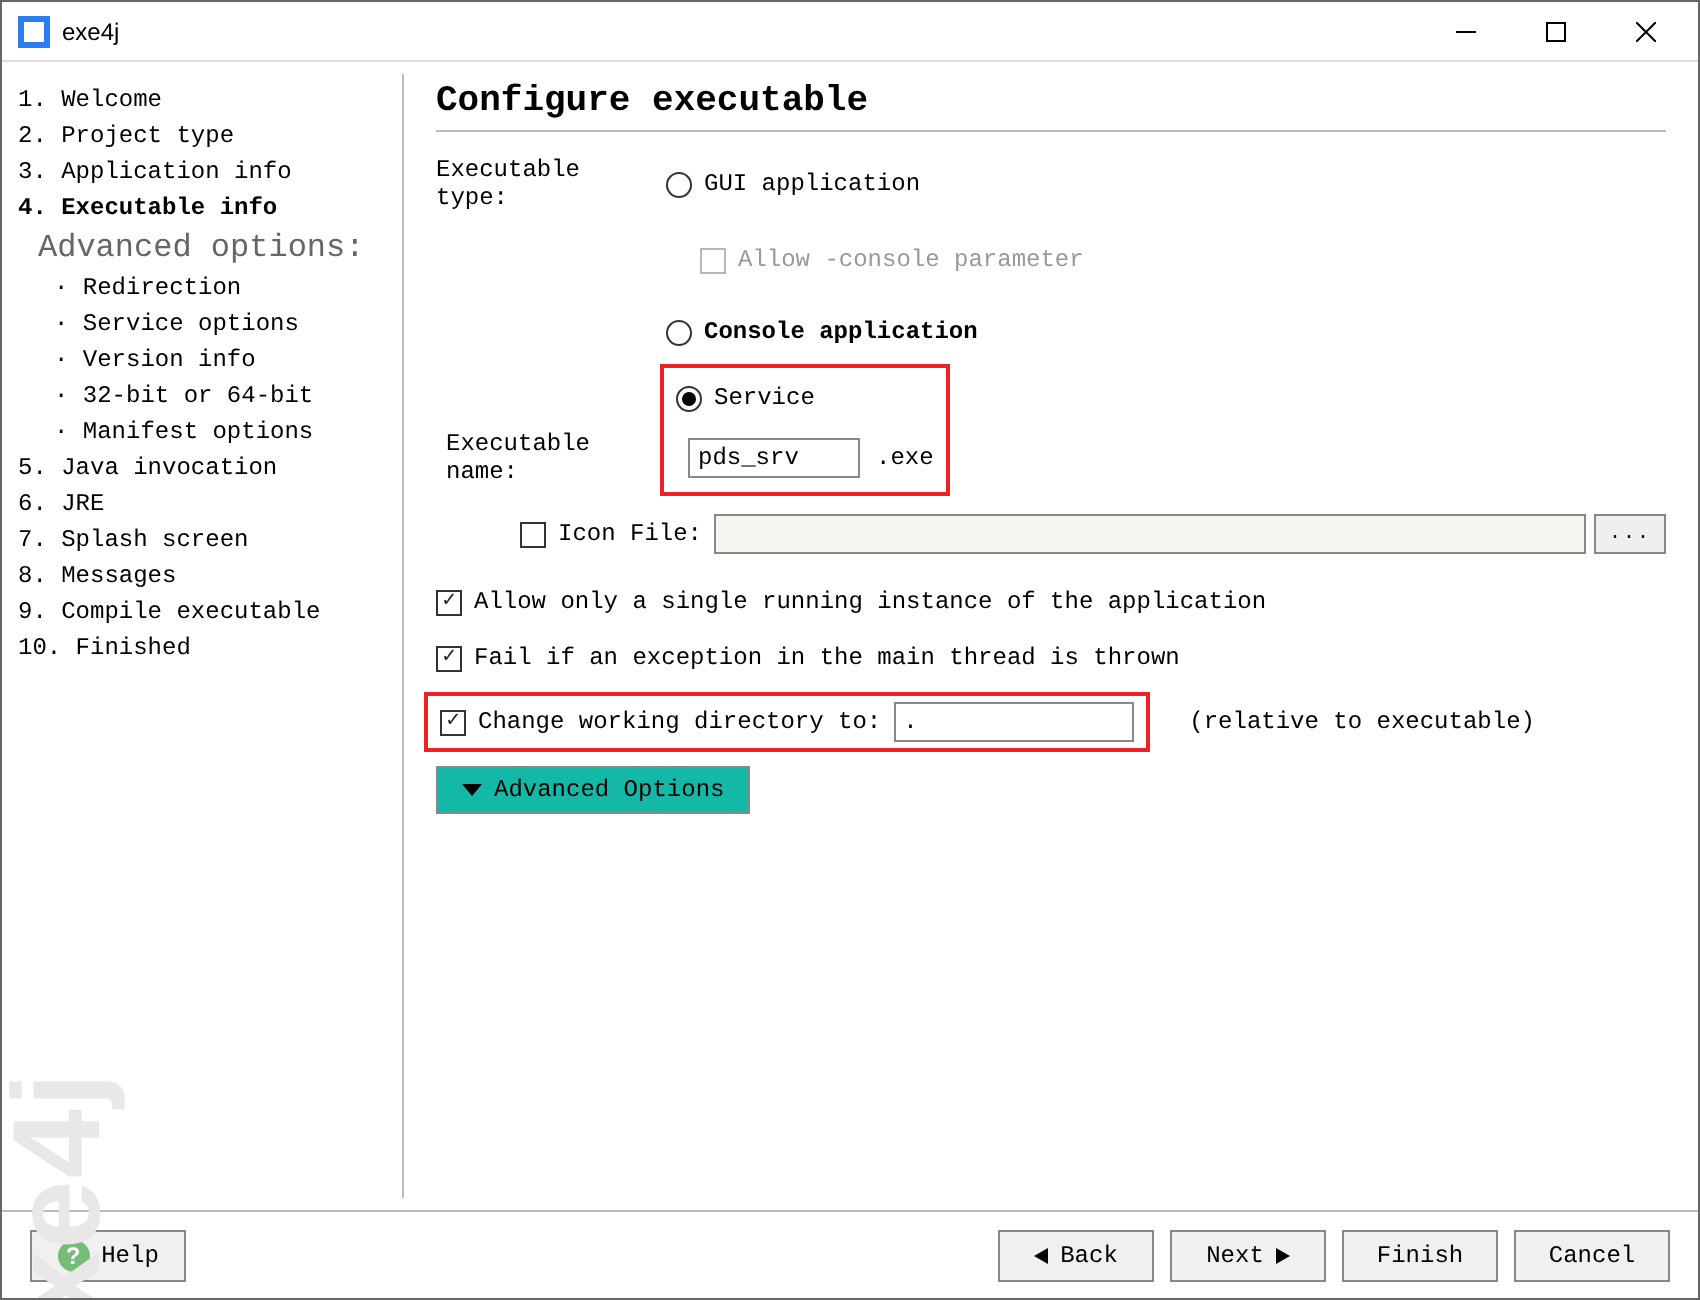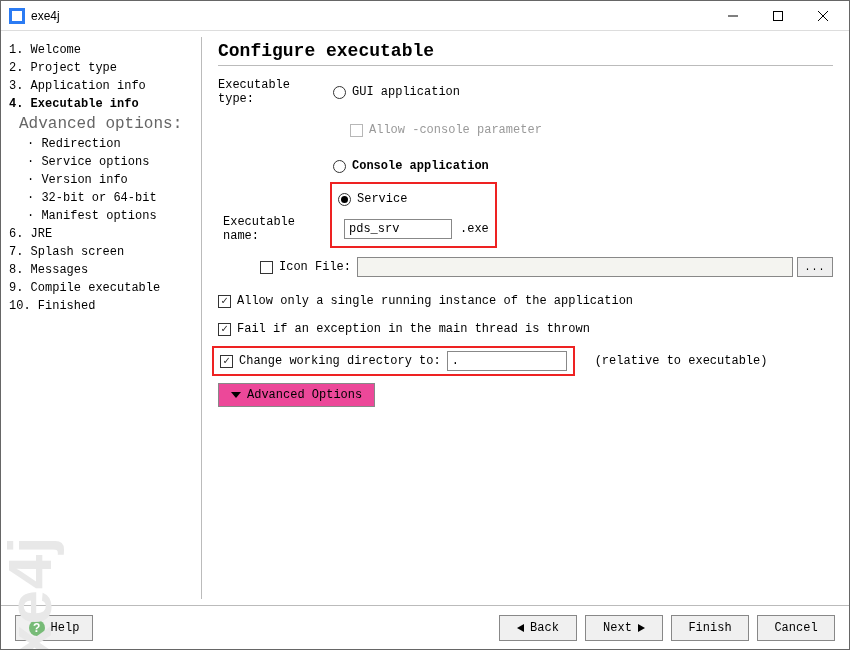--- a/index.html
+++ b/index.html
@@ -139,21 +139,21 @@
   .iconfile-path {
     flex:1; height:20px; border:1px solid #888;
     background: #f4f4f0; margin-left:6px;
   }
   .dots-btn{
     width:36px; height:20px; border:1px solid #888;
     background:#efefef; display:flex; align-items:center; justify-content:center;
     margin-left:4px; font-size:10px; letter-spacing:1px;
   }
   .adv-btn{
-    border:1px solid #888; background:#ec4899;
+    border:1px solid #888; background:#14b8a6;
     padding:4px 12px; display:inline-flex; align-items:center; gap:6px;
     font-family:"Courier New",monospace; font-size:12px;
   }
   .adv-btn .tri{
     width:0;height:0;border-left:5px solid transparent;border-right:5px solid transparent;border-top:6px solid #000;
   }
   .footer{
     height:44px;
     border-top:1px solid #bbb;
     display:flex;
@@ -224,20 +224,21 @@
     <div class="step">1. Welcome</div>
     <div class="step">2. Project type</div>
     <div class="step">3. Application info</div>
     <div class="step bold">4. Executable info</div>
     <div class="adv-hdr">Advanced options:</div>
     <div class="adv-item">Redirection</div>
     <div class="adv-item">Service options</div>
     <div class="adv-item">Version info</div>
     <div class="adv-item">32-bit or 64-bit</div>
     <div class="adv-item">Manifest options</div>
+    <div class="step">5. Java invocation</div>
     <div class="step">6. JRE</div>
     <div class="step">7. Splash screen</div>
     <div class="step">8. Messages</div>
     <div class="step">9. Compile executable</div>
     <div class="step">10. Finished</div>
     <div class="watermark">exe4j</div>
   </div>
 
   <div class="vsep"></div>
 
@@ -261,21 +262,21 @@
     </div>
 
     
     <div class="hl-red" style="display:inline-block; margin-left:112px; margin-top:2px;">
       <div class="row mb4">
         <span class="radio checked"></span>
         <span>Service</span>
       </div>
       <div class="row gap6">
         <span style="width:115px; margin-left:-115px;">Executable name:</span>
-        <input class="txt" style="width: 108px;" value="pds_srv">
+        <input class="txt" style="width: 86px;" value="pds_srv">
         <span class="suffix">.exe</span>
       </div>
     </div>
 
     
     <div class="row mb10" style="margin-top:10px;padding-left:42px;">
       <span class="chk"></span>
       <span>Icon File:</span>
       <span class="iconfile-path"></span>
       <span class="dots-btn">...</span>

